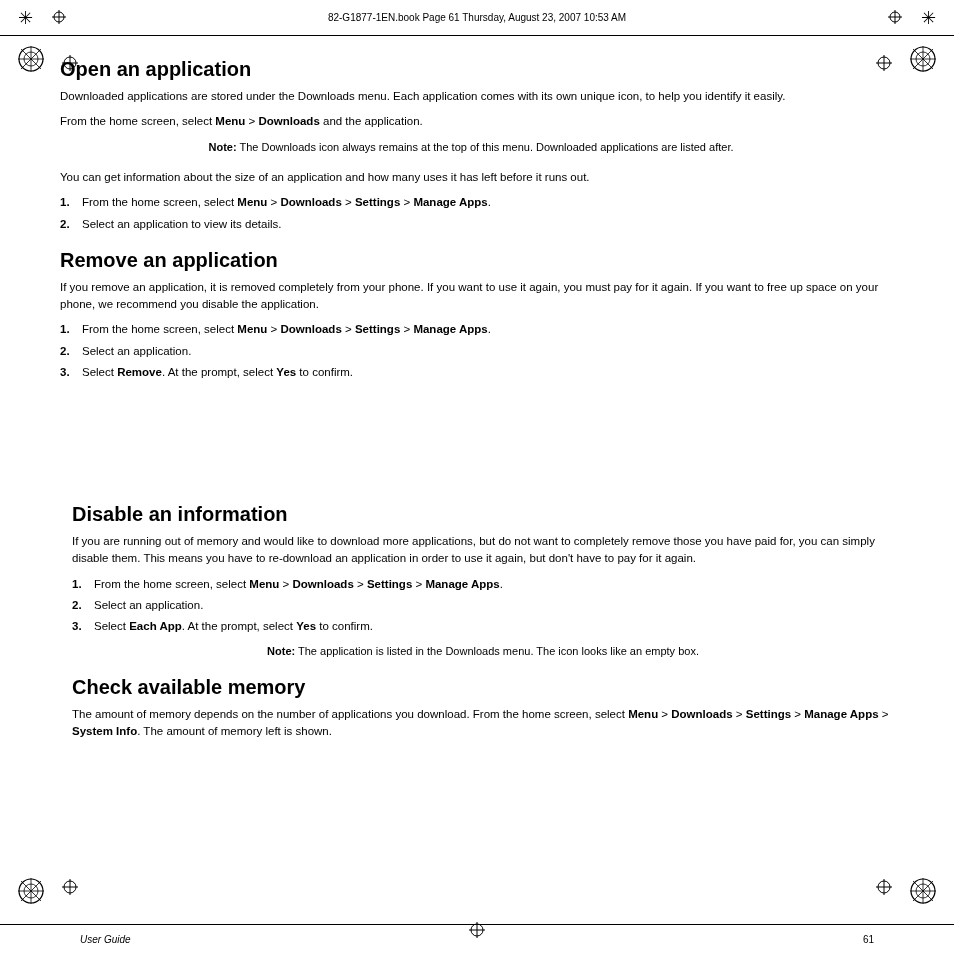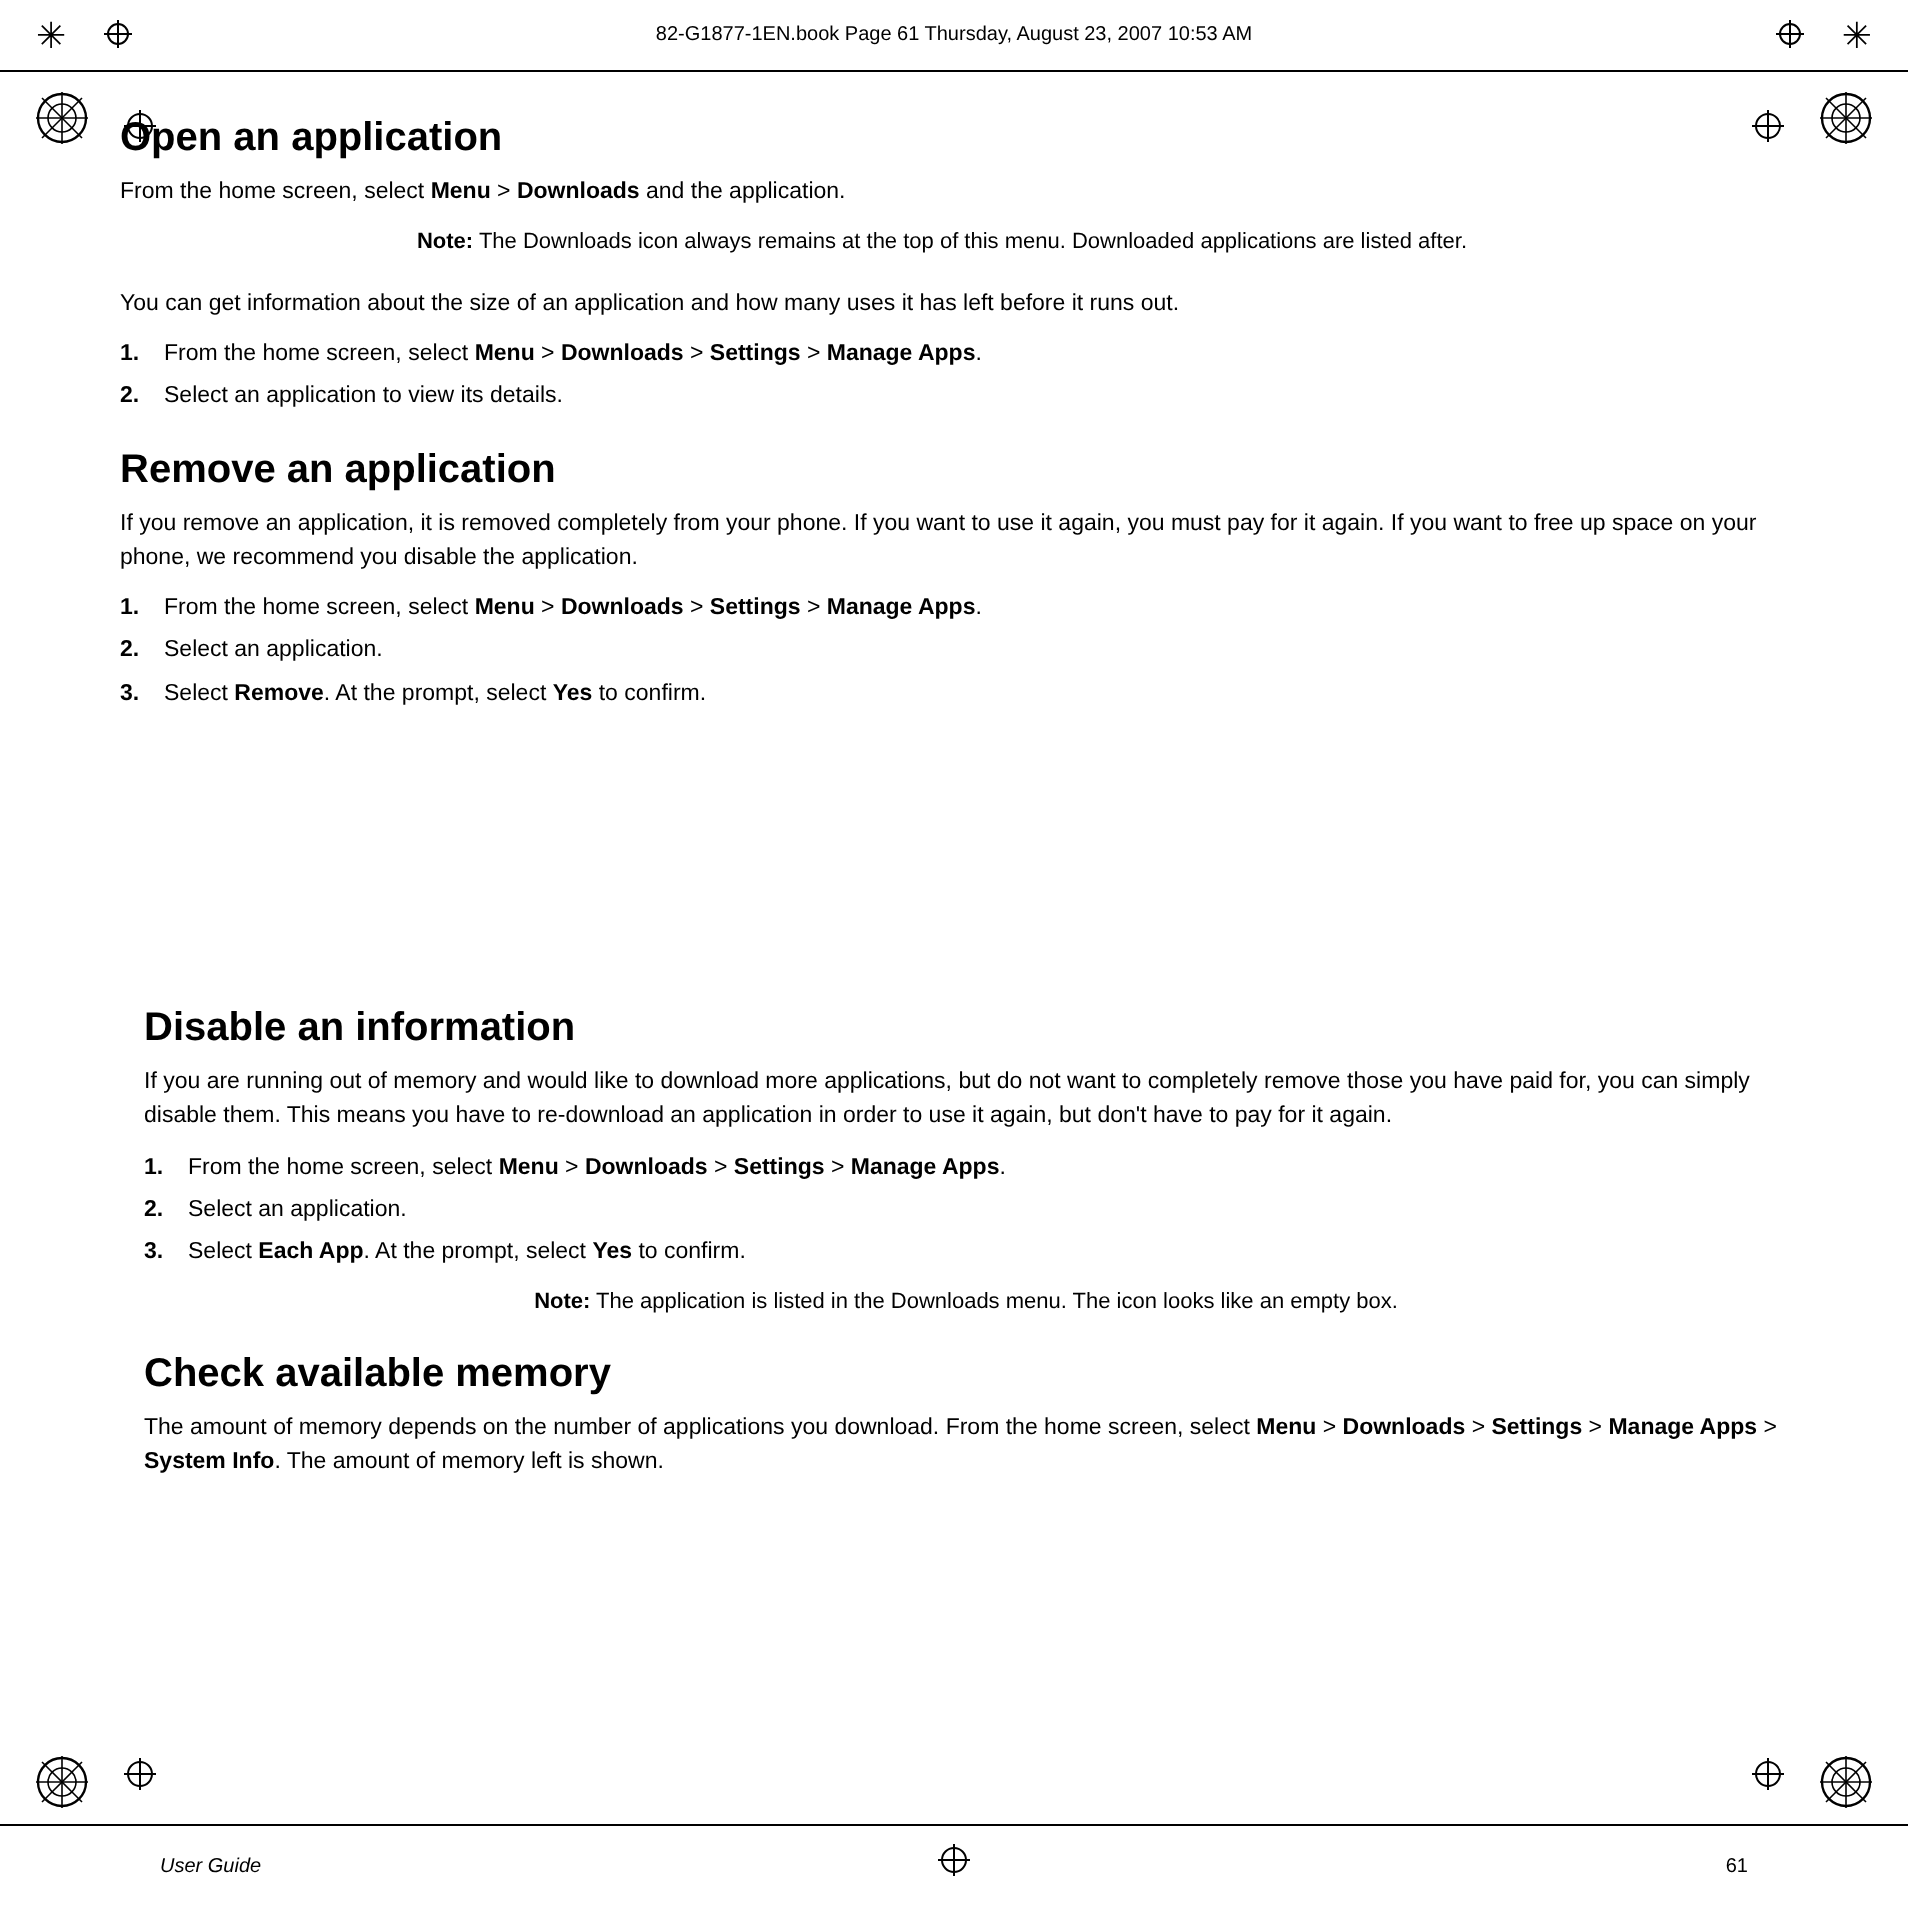--- a/index.html
+++ b/index.html
@@ -39,21 +39,21 @@
       font-family: Arial, sans-serif;
       color: #000;
     }
 
     
     .footer-bar {
       position: absolute;
       bottom: 0;
       left: 0;
       right: 0;
-      height: 42px;
+      height: 30px;
       border-top: 1px solid #000;
       display: flex;
       align-items: center;
       justify-content: space-between;
       padding: 0 80px;
     }
 
     .footer-left {
       font-size: 10px;
       font-family: Arial, sans-serif;
@@ -272,20 +272,21 @@
       <line x1="23" y1="3" x2="3" y2="23" stroke="#000" stroke-width="0.8"></line>
     </svg>
   </div>
 
   <div class="content">
 
     <div class="col-left">
 
       <div class="section-gap">
         <div class="section-title-lg">Open an application</div>
+        <p class="body-text">Downloaded applications are stored under the Downloads menu. Each application comes with its own unique icon, to help you identify it easily.</p>
         <p class="body-text">From the home screen, select <strong>Menu</strong> &gt; <strong>Downloads</strong> and the application.</p>
         <p class="note-text"><strong>Note:</strong> The Downloads icon always remains at the top of this menu. Downloaded applications are listed after.</p>
       </div>
 
       <div class="section-gap">
         <p class="body-text">You can get information about the size of an application and how many uses it has left before it runs out.</p>
         <ol class="numbered-list">
           <li>
             <span class="list-num">1.</span>
             <span class="list-content">From the home screen, select <strong>Menu</strong> &gt; <strong>Downloads</strong> &gt; <strong>Settings</strong> &gt; <strong>Manage Apps</strong>.</span>

